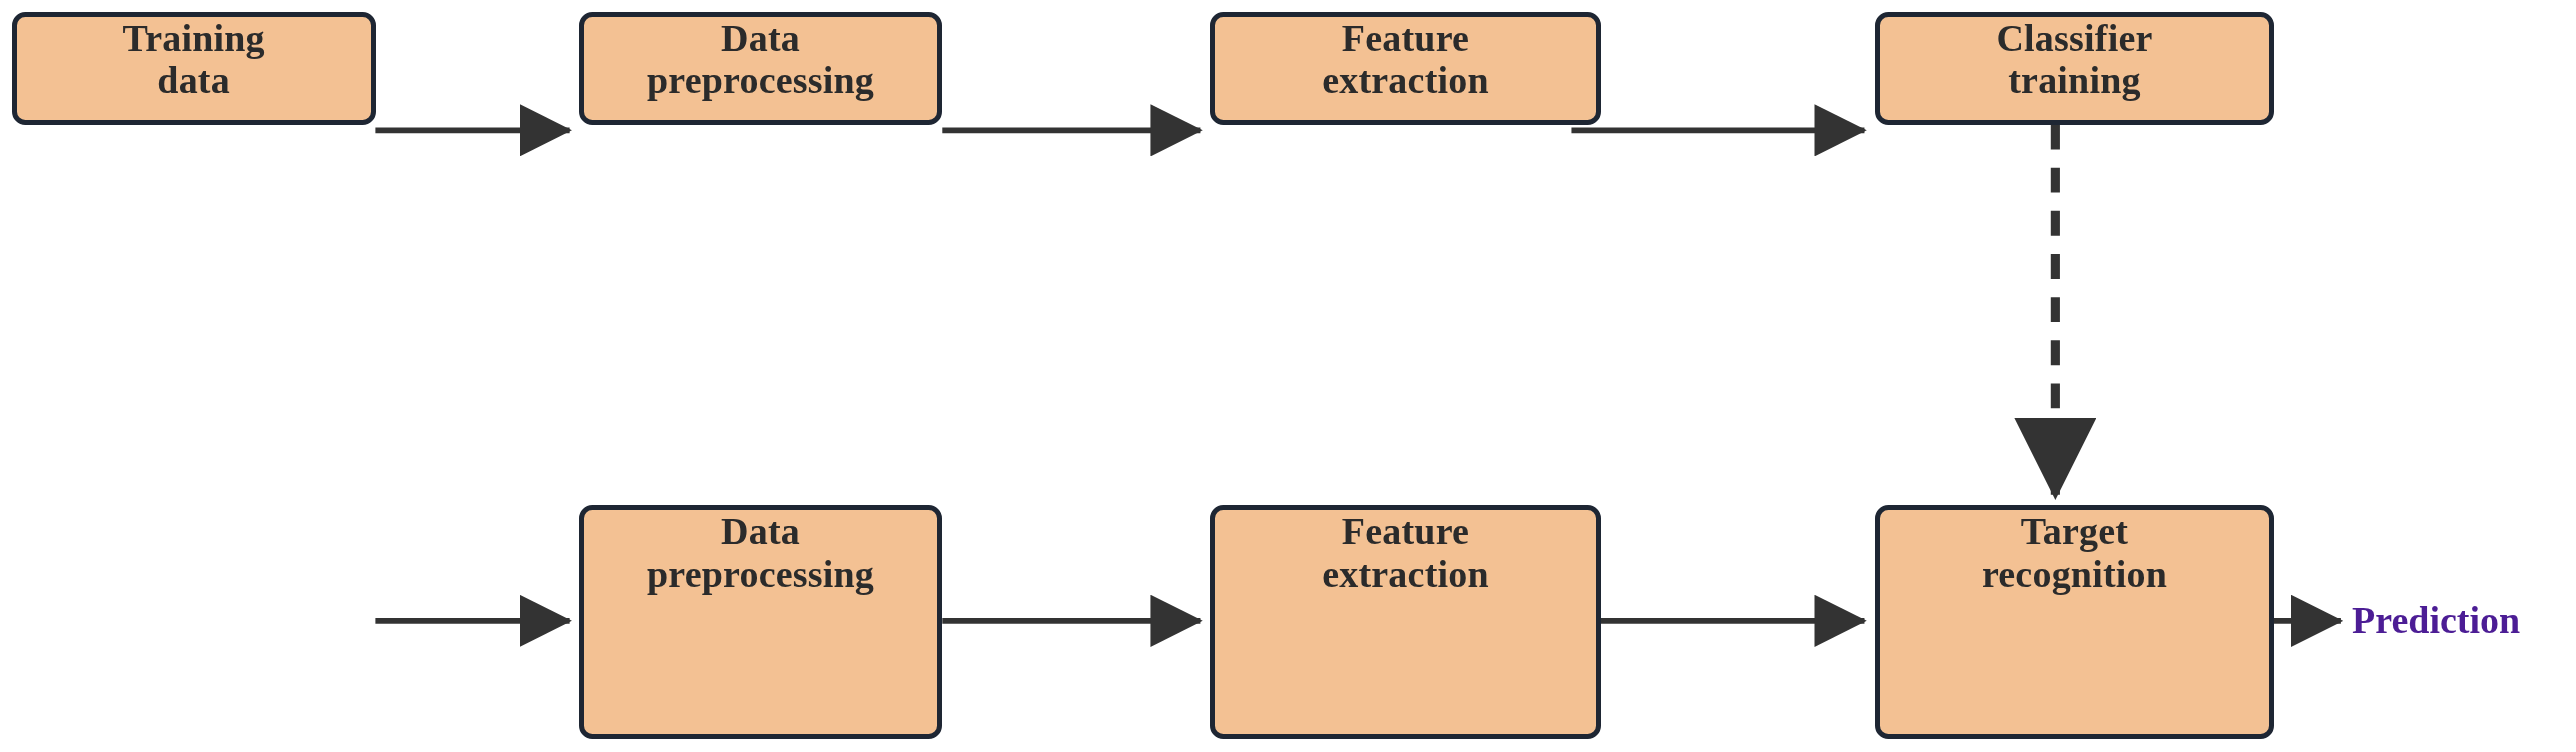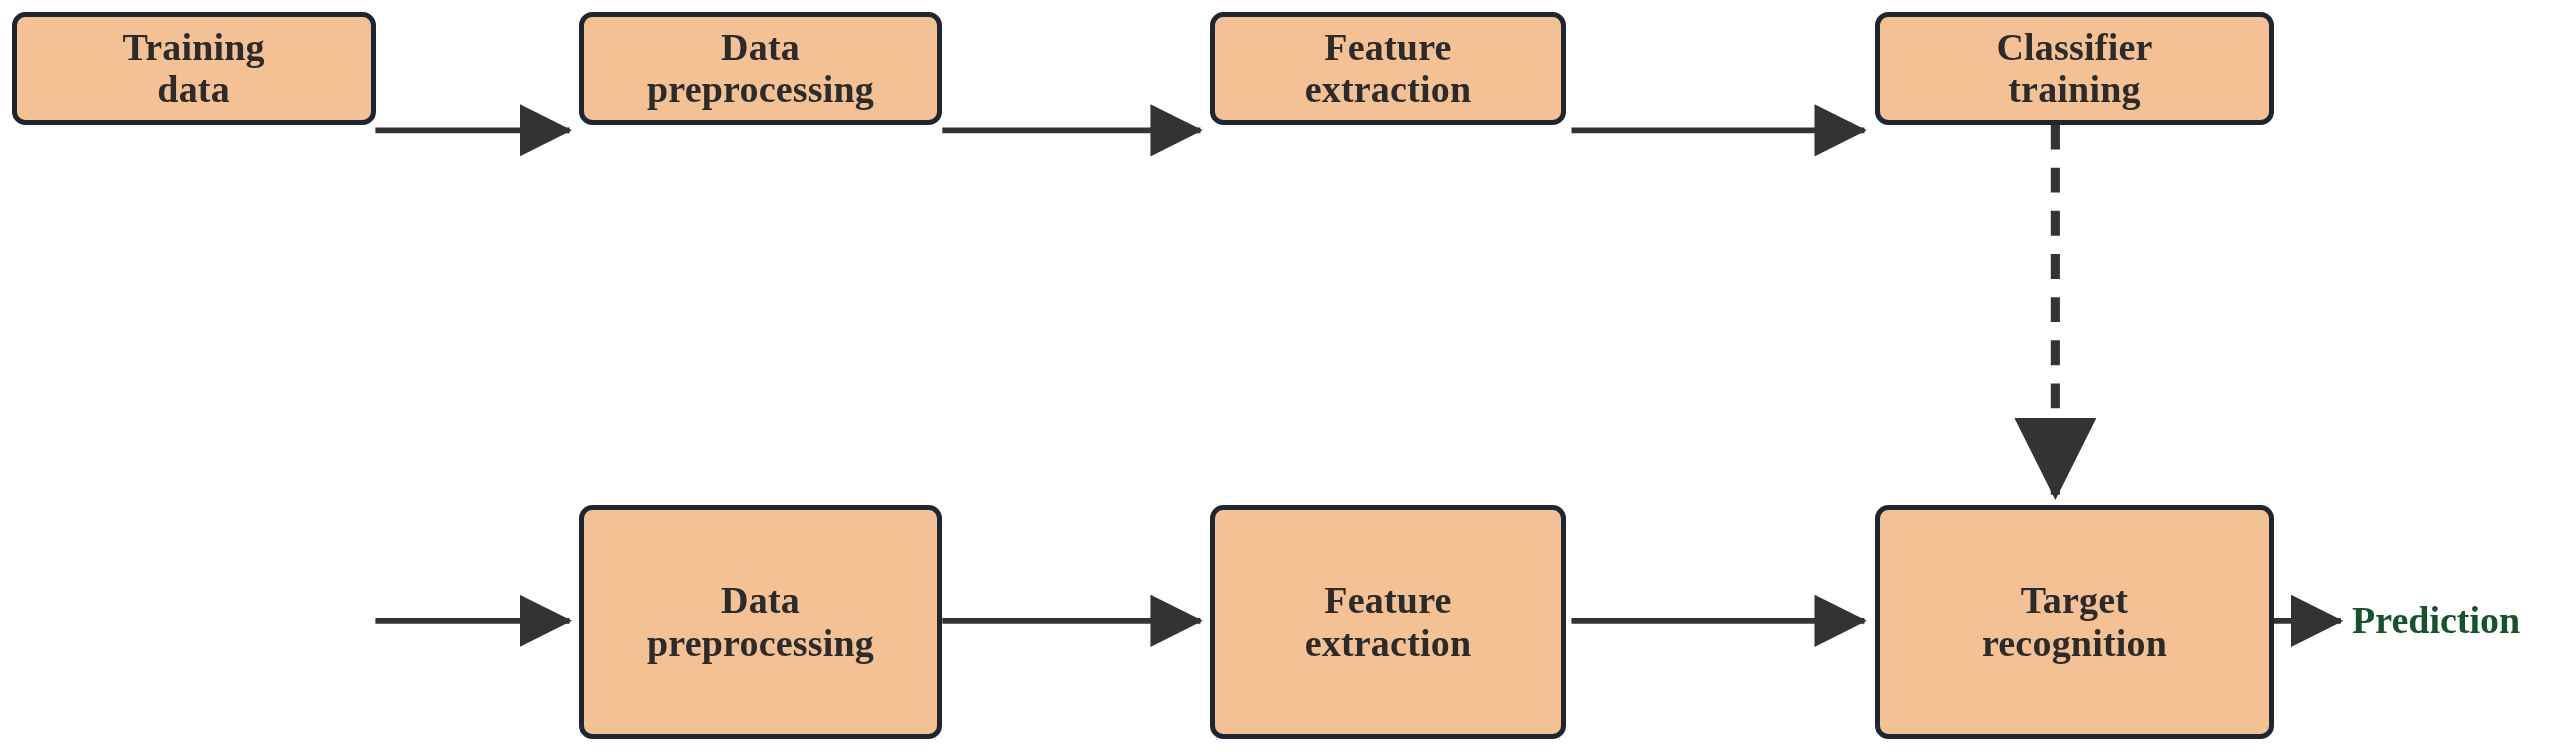--- a/index.html
+++ b/index.html
@@ -19,59 +19,59 @@
     overflow: hidden;
   }
   
   .node {
     position: absolute;
     box-sizing: border-box;
     background: #f3c193;
     border: 5.8px solid #1e2633;
     border-radius: 13.3px;
     display: flex;
-    align-items: center;
+    align-items: flex-start;
     justify-content: center;
     text-align: center;
   }
   .node-label {
     font-family: "Liberation Serif", "DejaVu Serif", serif;
     font-weight: bold;
     font-size: 38px;
     line-height: 1.12;
     color: #2b2b2b;
     letter-spacing: 0.2px;
     white-space: pre-line;
     padding: 0 6.6px;
   }
   
   .row-top  { top: 11.6px;  height: 113px; }
   .row-bot  { top: 505px; height: 234px; }
 
   .col-1 { left: 11.6px;   width: 364px; }
   .col-2 { left: 579px;  width: 363px; }
-  .col-3 { left: 1210px; width: 356px; }
+  .col-3 { left: 1210px; width: 391px; }
   .col-4 { left: 1875px; width: 399px; }
 
   
   #connector-layer {
     position: absolute;
     left: 0;
     top: 0;
     width: 2576px;
     height: 752px;
     pointer-events: none;
   }
   
   .edge-text {
     position: absolute;
     font-family: "Liberation Serif", "DejaVu Serif", serif;
     font-weight: bold;
     font-size: 38px;
-    color: #14532d;
+    color: #4c1d95;
     white-space: nowrap;
     line-height: 1;
   }
   #prediction-label {
     left: 2352px;
     top: 601px;
   }
 </style>
 </head>
 <body>

